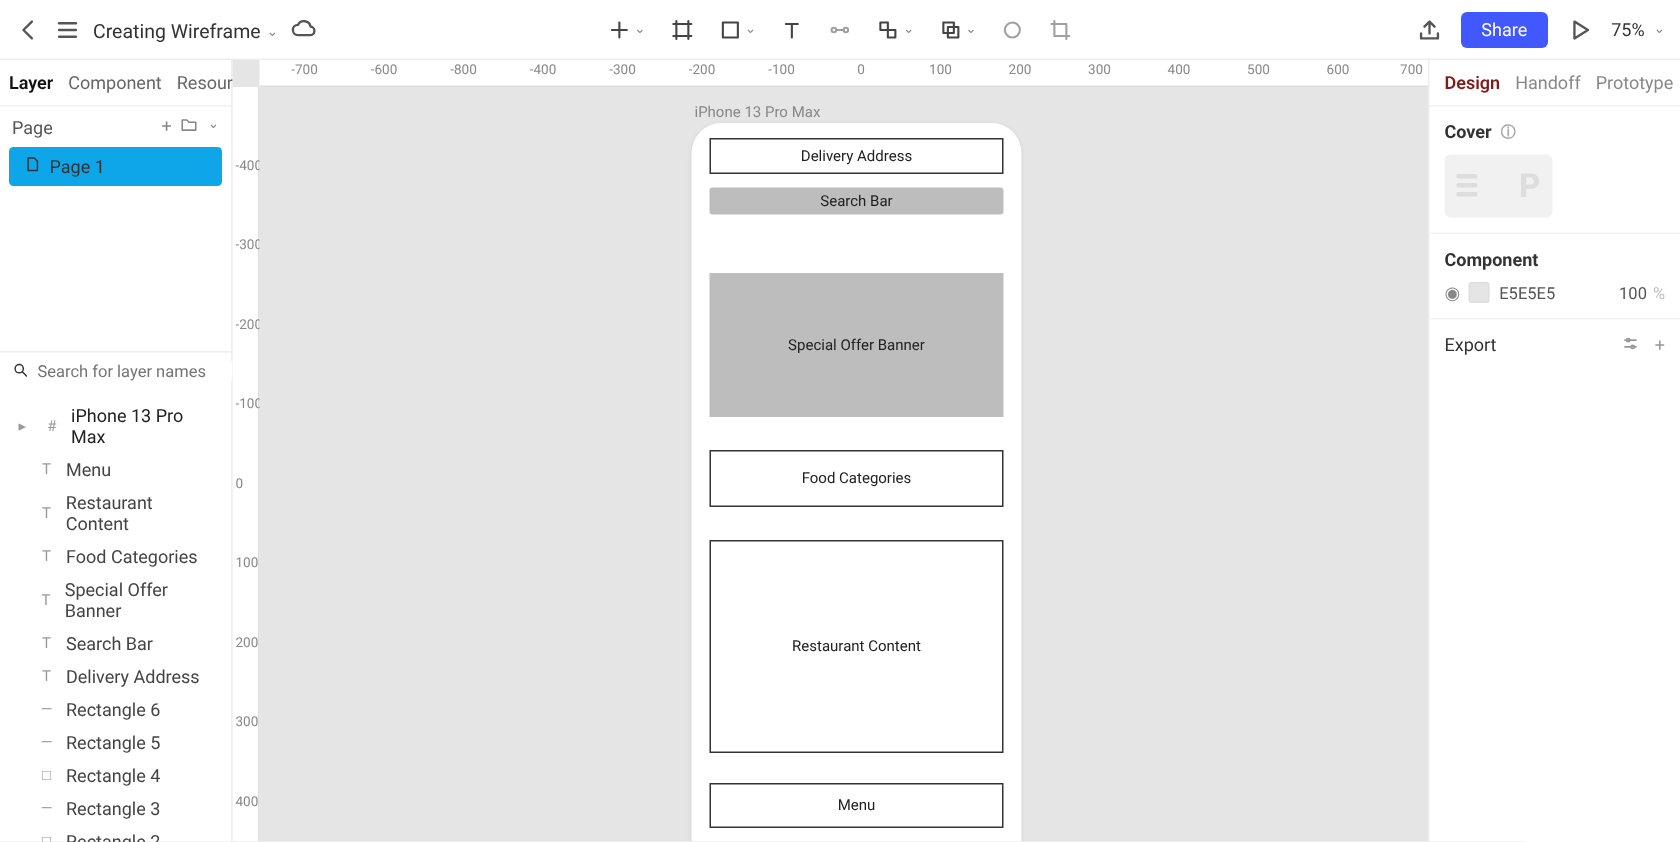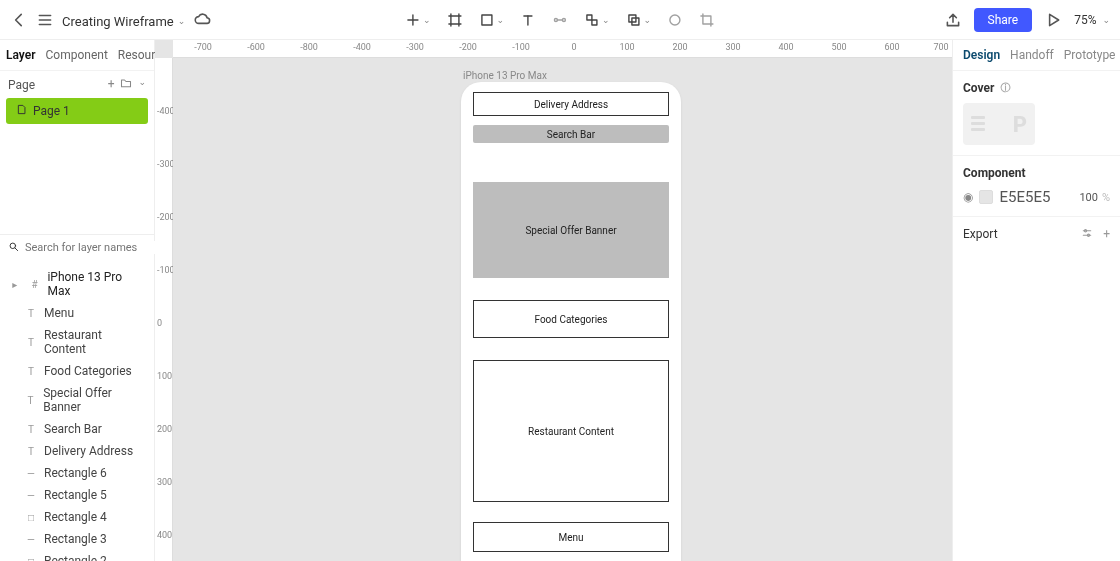--- a/index.html
+++ b/index.html
@@ -15,51 +15,51 @@
 .share-btn{background:#4158ff;color:#fff;padding:5px 14px;border-radius:4px;font-size:12px;cursor:pointer}
 .zoom{font-size:12px;cursor:pointer;display:flex;align-items:center;gap:6px}
 .main{display:flex;height:calc(100% - 40px)}
 .left-panel{width:155px;border-right:1px solid #eee;display:flex;flex-direction:column}
 .panel-tabs{display:flex;gap:10px;padding:8px 6px;font-size:12px;border-bottom:1px solid #f2f2f2}
 .panel-tabs .active{font-weight:600}
 .panel-tabs span{cursor:pointer;color:#666}
 .panel-tabs span.active{color:#111}
 .page-header{display:flex;align-items:center;padding:6px 8px;font-size:12px;color:#555}
 .page-header-icons{margin-left:auto;display:flex;gap:6px;color:#888}
-.page-item{display:flex;align-items:flex-start;gap:6px;padding:6px 10px;background:#84cc16;font-size:12px;cursor:pointer;border-radius:3px;margin:0 6px}
+.page-item{display:flex;align-items:flex-start;gap:6px;padding:6px 10px;background:#0ea5e9;font-size:12px;cursor:pointer;border-radius:3px;margin:0 6px}
 .layer-search{border-top:1px solid #eee;padding:6px 8px;display:flex;align-items:flex-start;gap:6px;margin-top:110px}
 .layer-search input{border:none;outline:none;font-size:11px;flex:1;color:#888}
 .layer-tree{padding:4px 0;font-size:12px;overflow:auto}
 .layer-row{display:flex;align-items:center;gap:6px;padding:4px 8px;cursor:pointer;color:#444}
 .layer-row.root{font-weight:400;color:#222}
 .layer-row .li-icon{width:14px;height:14px;display:flex;align-items:center;justify-content:center;color:#999;font-size:10px}
 .layer-row.child{padding-left:24px}
 .canvas-wrap{flex:1;position:relative;background:#e5e5e5;overflow:hidden}
 .ruler-h{position:absolute;top:0;left:18px;right:0;height:18px;background:#fff;border-bottom:1px solid #ddd;font-size:9px;color:#888;display:flex}
 .ruler-h .tick{position:absolute;top:2px;transform:translateX(-50%)}
 .ruler-v{position:absolute;top:18px;left:0;bottom:0;width:18px;background:#fff;border-right:1px solid #ddd;font-size:9px;color:#888}
 .ruler-v .tick{position:absolute;left:2px;transform:translateY(-50%) rotate(0)}
 .canvas{position:absolute;top:18px;left:18px;right:0;bottom:0;background:#e5e5e5}
 .frame-label{position:absolute;font-size:10px;color:#888}
 .frame{position:absolute;background:#fff;border-radius:20px;box-shadow:0 1px 3px rgba(0,0,0,0.08)}
 .wire-box{position:absolute;border:1px solid #333;display:flex;align-items:center;justify-content:center;font-size:10px;color:#222;background:transparent}
 .wire-fill{background:#bdbdbd;border:none;color:#222}
 .right-panel{width:168px;border-left:1px solid #eee;padding:0;font-size:12px}
 .rp-tabs{display:flex;gap:10px;padding:8px 10px;border-bottom:1px solid #f2f2f2}
 .rp-tabs span{cursor:pointer;color:#888}
-.rp-tabs .active{color:#0c4a6e;font-weight:600}
+.rp-tabs .active{color:#7f1d1d;font-weight:600}
 .rp-section{padding:10px 10px;border-bottom:1px solid #f2f2f2}
 .rp-section-title{font-weight:700;font-size:12px;margin-bottom:8px;display:flex;align-items:flex-start;gap:6px}
 .cover-thumb{width:72px;height:42px;background:#f1f1f1;border-radius:4px;display:flex;align-items:center;justify-content:center;color:#ccc;position:relative;overflow:hidden}
 .cover-thumb .bars{position:absolute;left:8px;top:10px}
 .cover-thumb .bars div{width:14px;height:3px;background:#ddd;margin:3px 0;border-radius:1px}
 .cover-thumb .p{position:absolute;right:8px;font-size:22px;font-weight:800;color:#ddd}
 .bg-row{display:flex;align-items:center;gap:6px}
 .swatch{width:14px;height:14px;background:#e5e5e5;border:1px solid #ddd;border-radius:2px}
-.bg-val{font-size:15px;color:#555}
+.bg-val{font-size:11px;color:#555}
 .bg-pct{margin-left:auto;font-size:11px;color:#555;display:flex;gap:4px;align-items:center}
 .export-row{display:flex;align-items:flex-start;padding:10px}
 .export-row .icons{margin-left:auto;display:flex;gap:10px;color:#999}
 .caret{font-size:9px;color:#888}
 .eye{color:#888;font-size:12px}
 svg{stroke:currentColor;fill:none;stroke-width:1.4;stroke-linecap:round;stroke-linejoin:round}
 </style>
 </head>
 <body>
 

